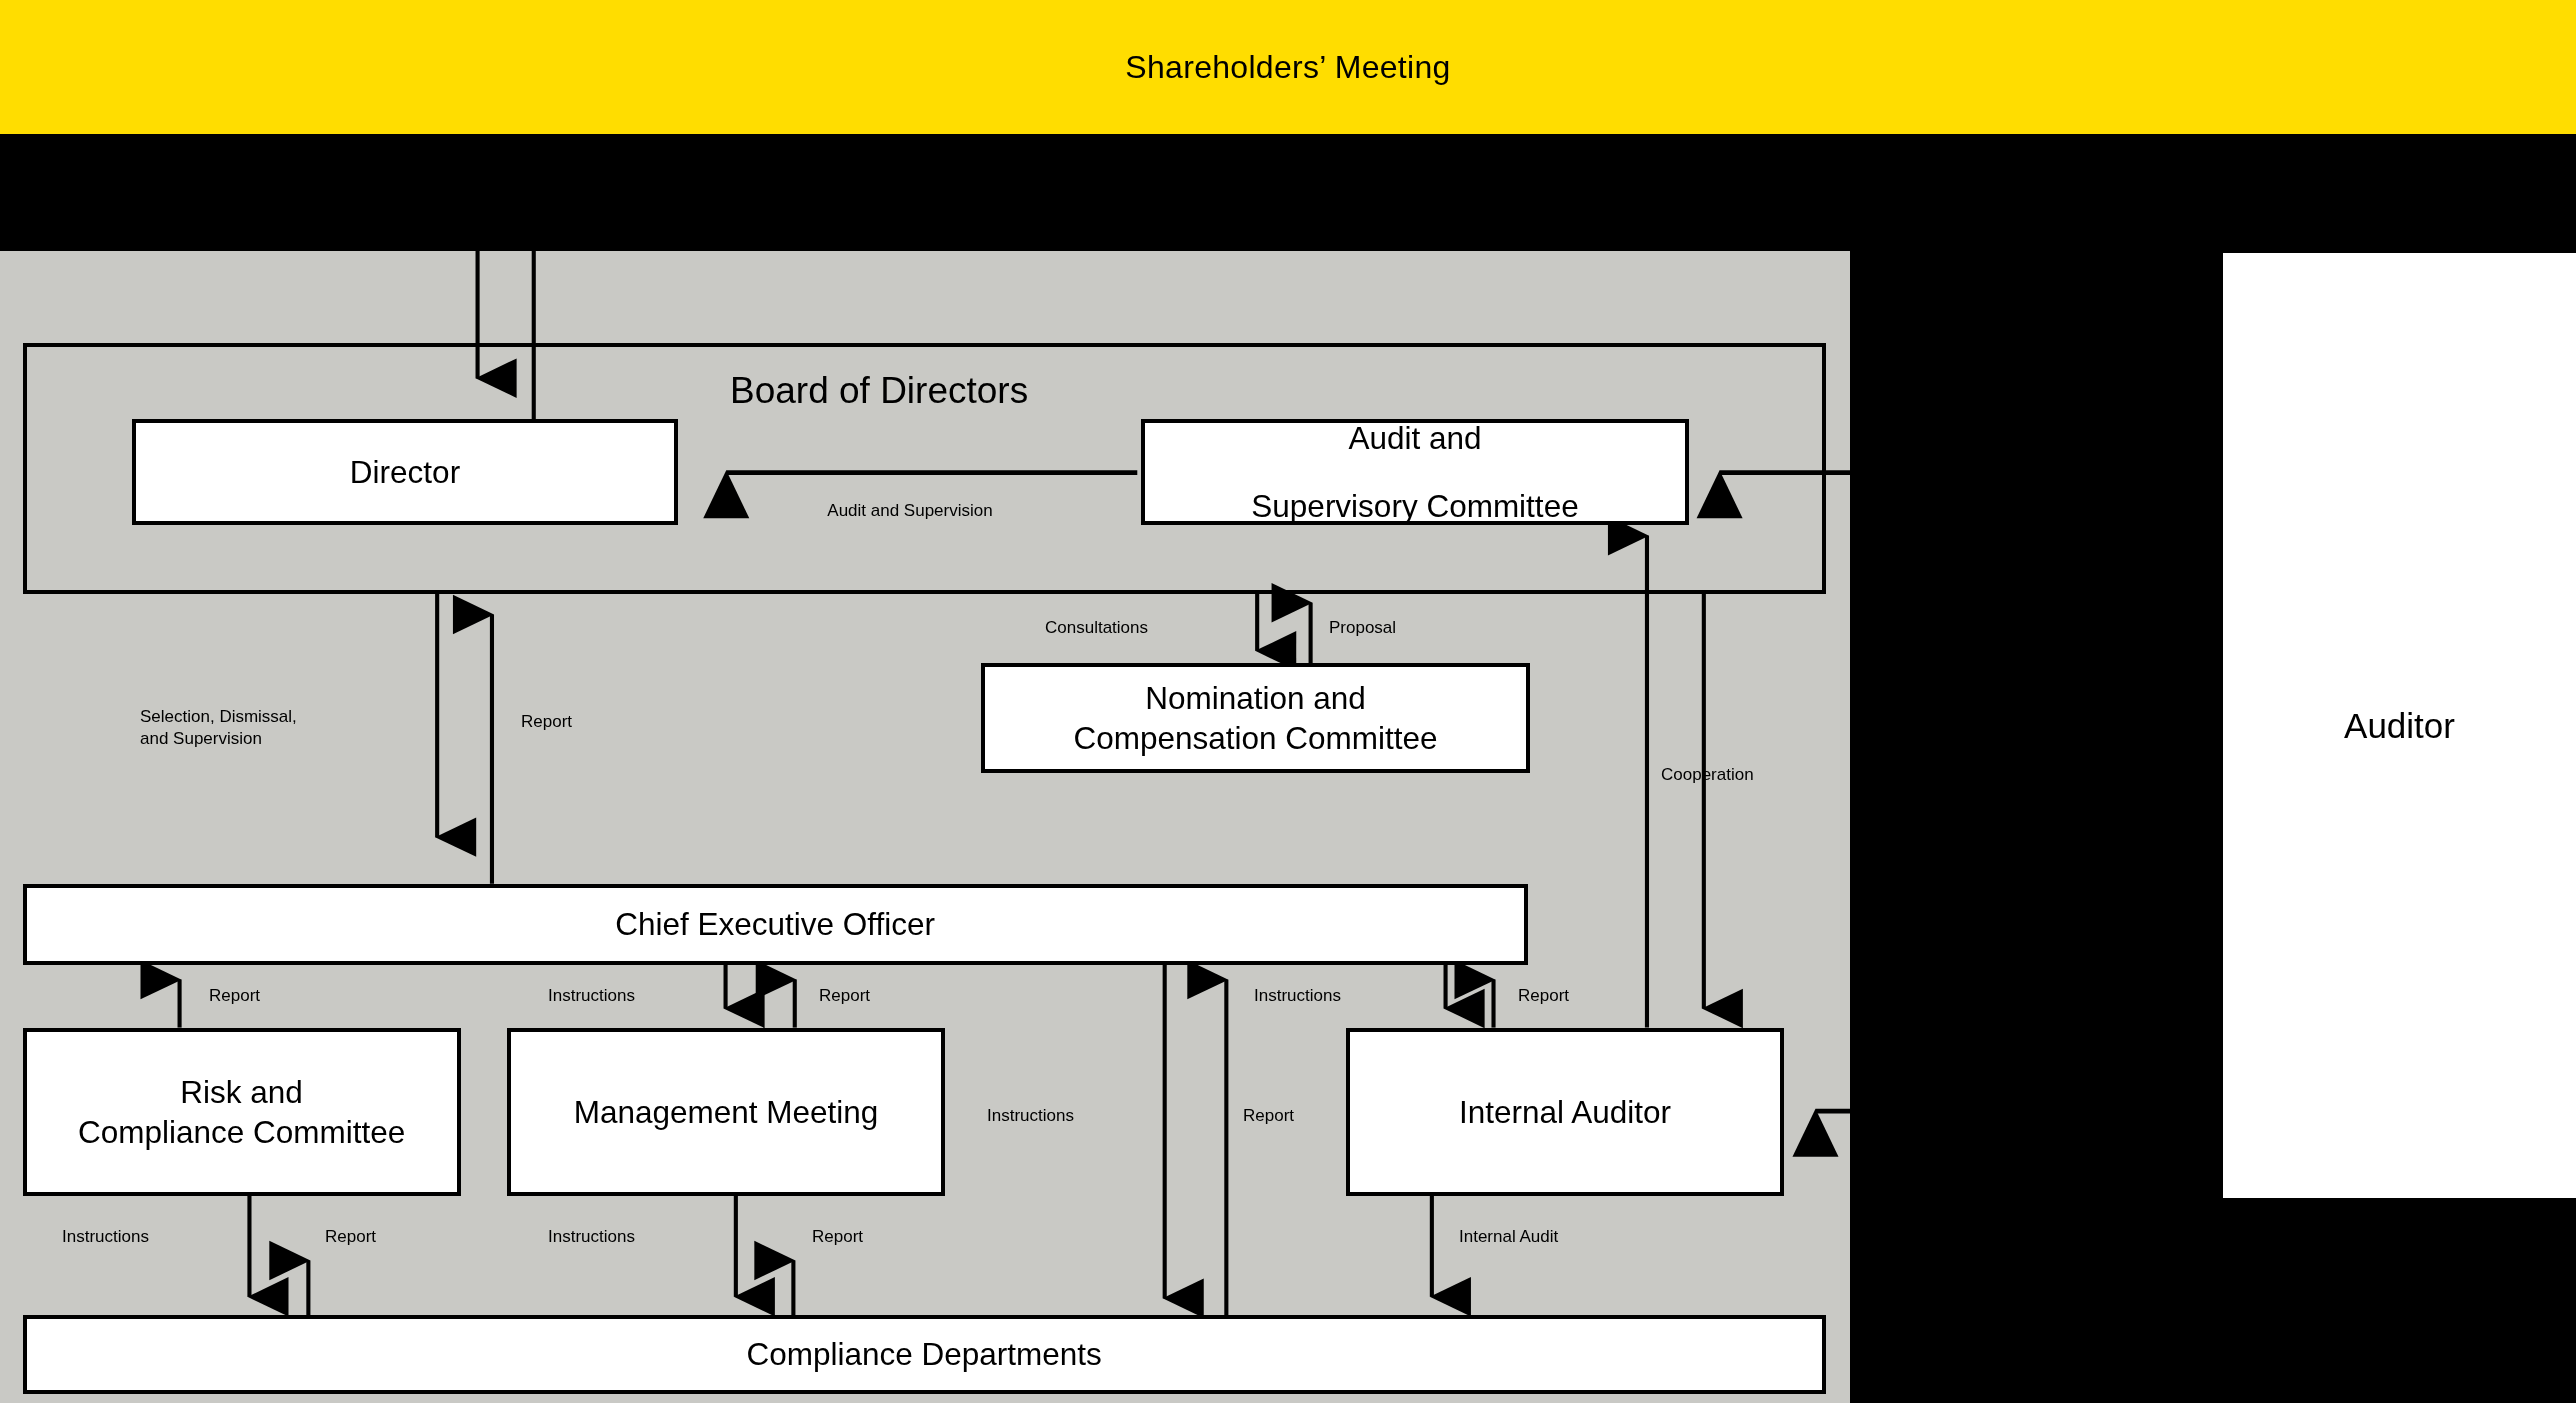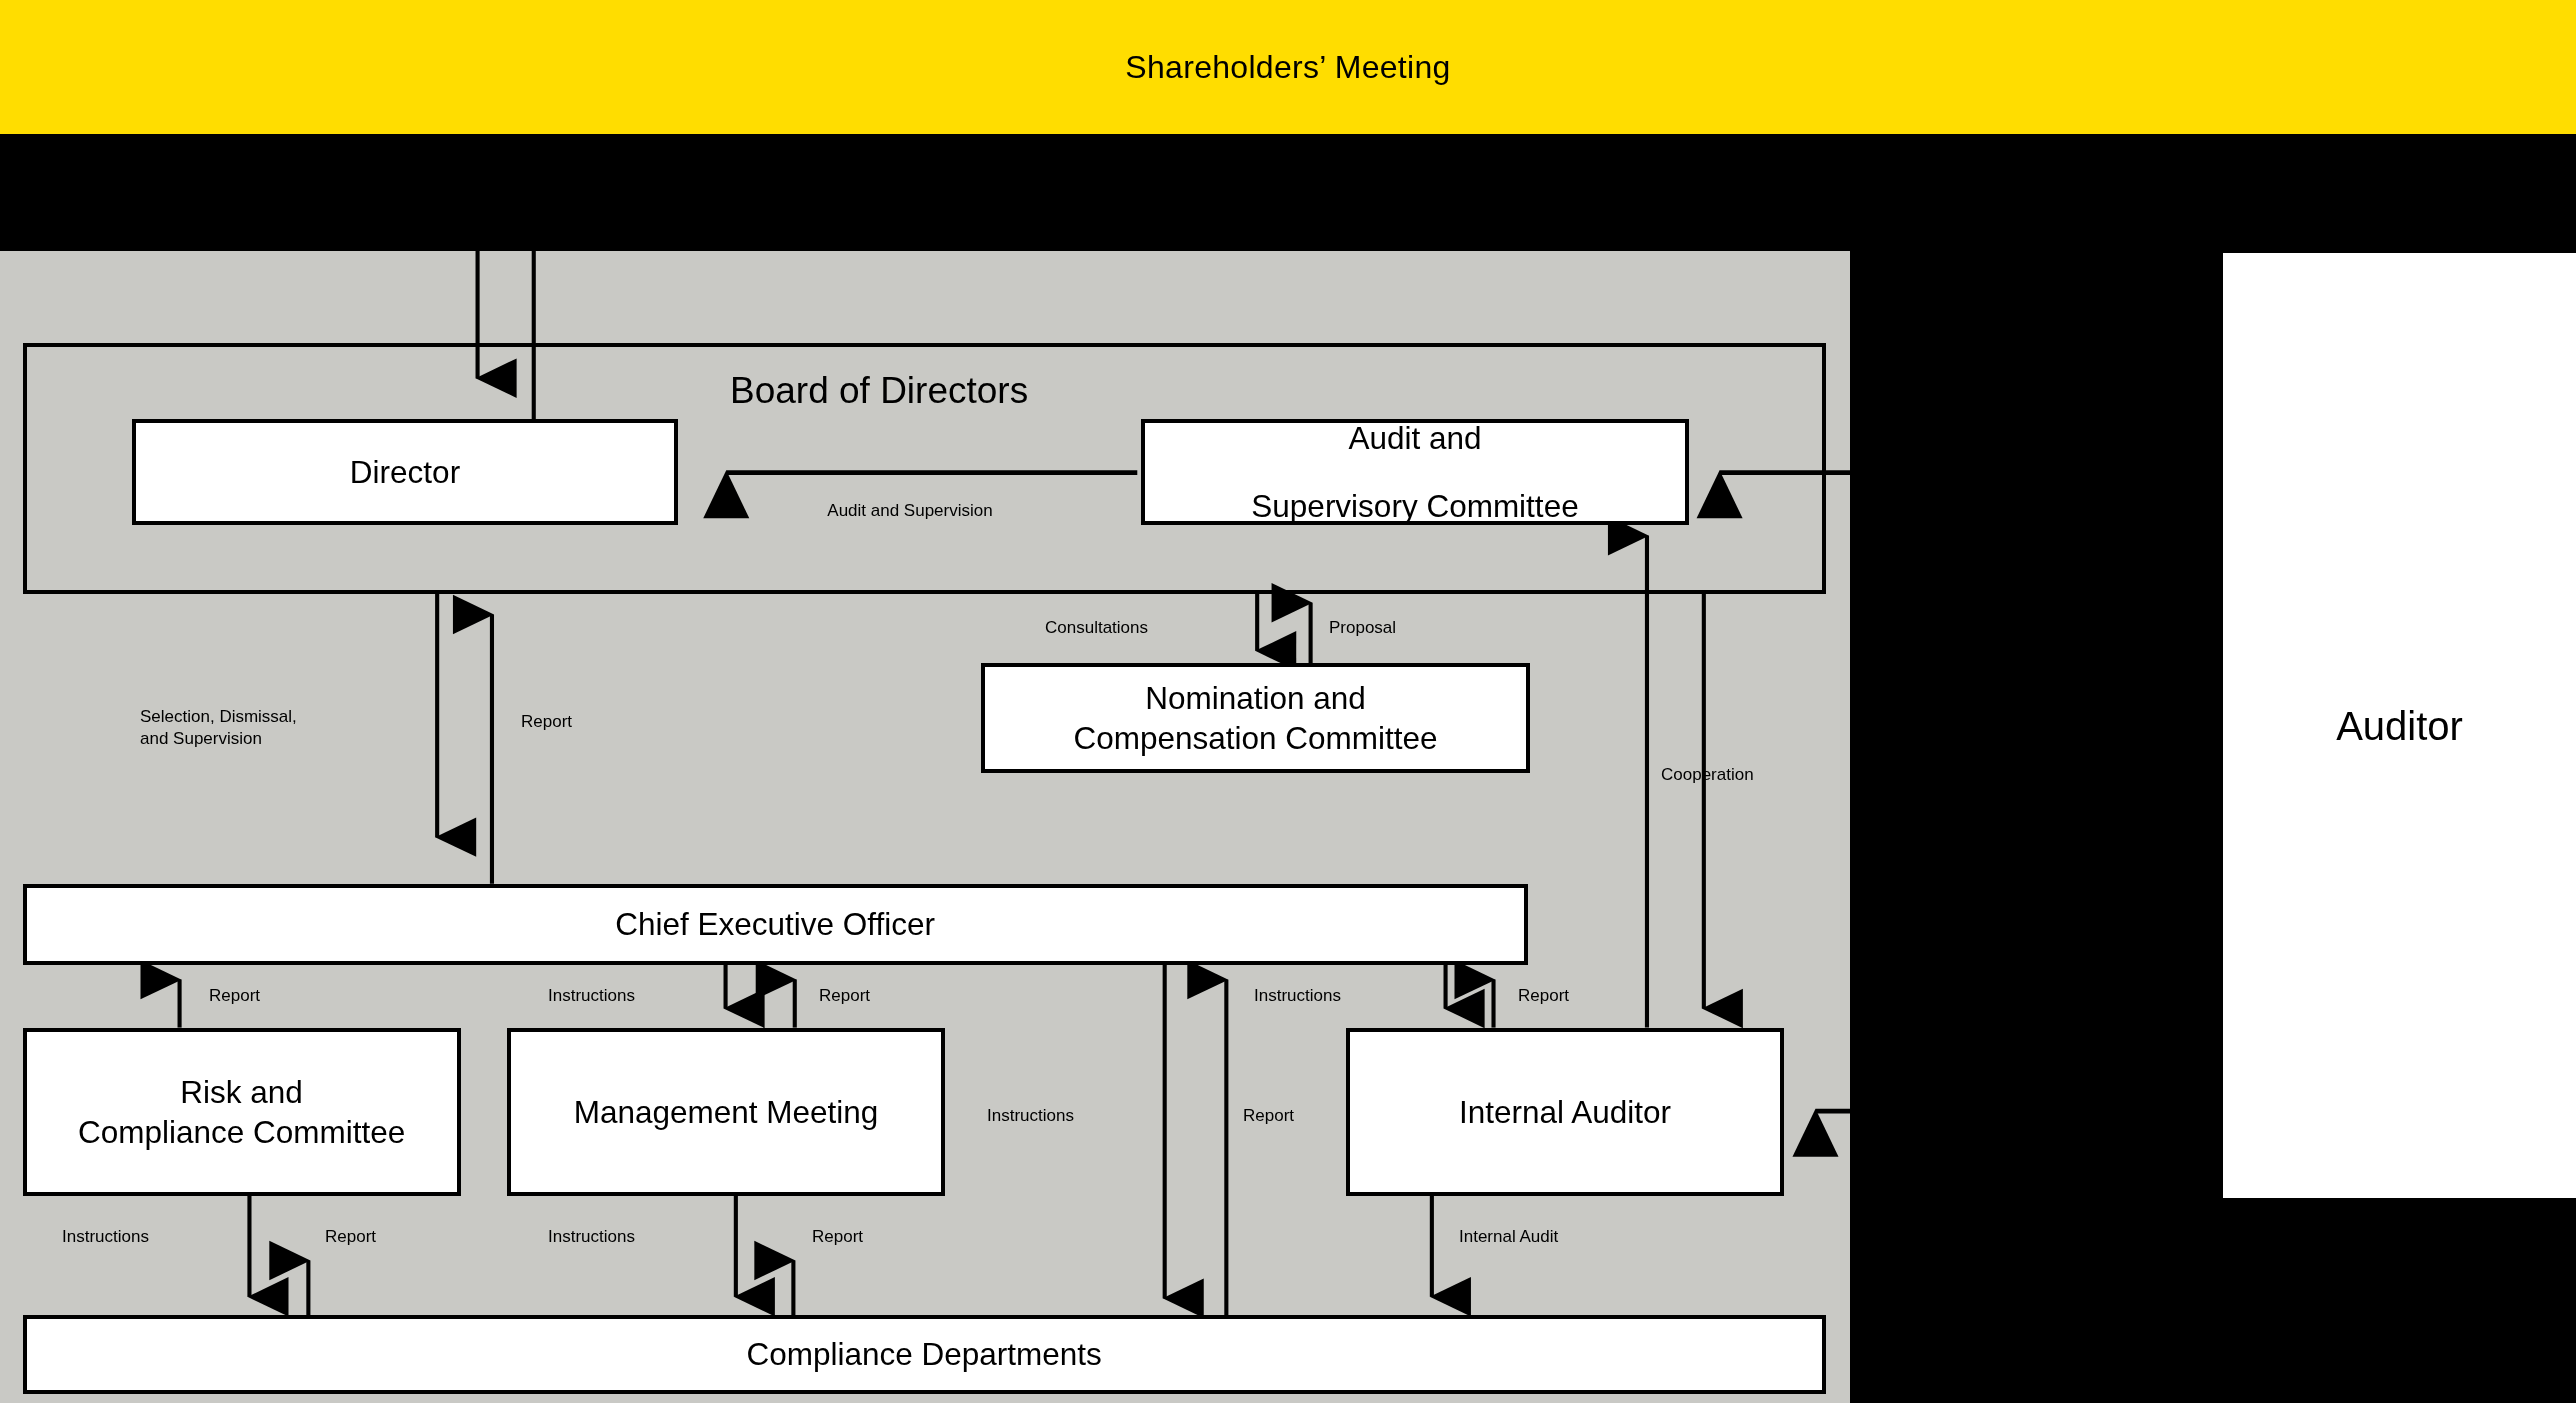--- a/index.html
+++ b/index.html
@@ -80,21 +80,21 @@
   
   .side-box {
     position: absolute;
     background: #FFFFFF;
     border: 0;
     box-sizing: border-box;
     display: flex;
     align-items: center;
     justify-content: center;
     text-align: center;
-    font-size: 40px;
+    font-size: 35px;
     line-height: 1.3;
   }
 
   
   #wires {
     position: absolute;
     left: 0; top: 0;
     width: 2576px; height: 1403px;
     pointer-events: none;
   }

